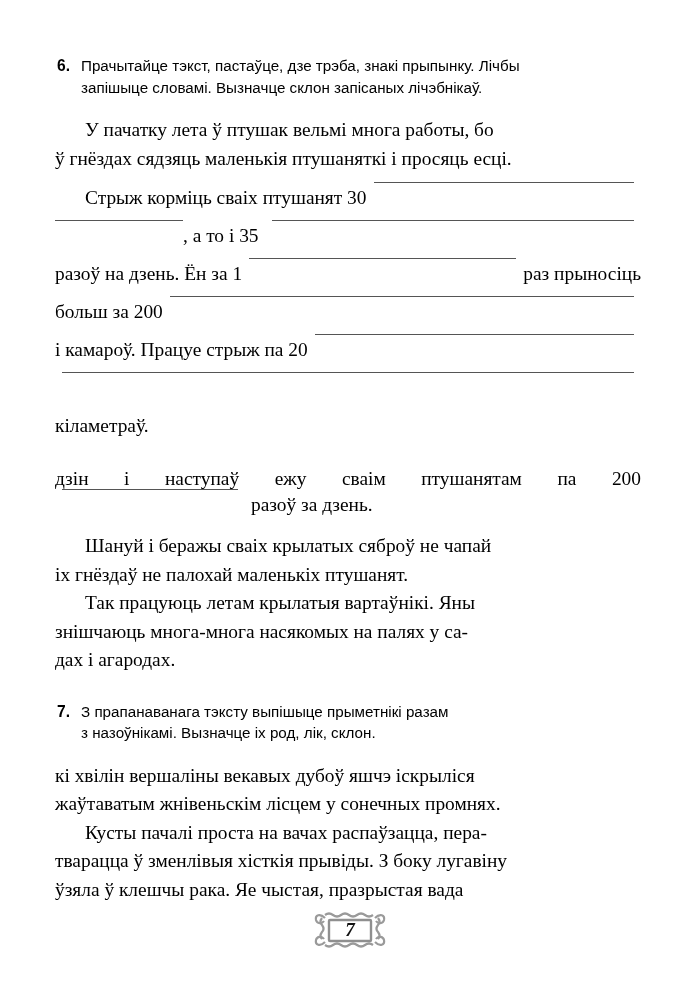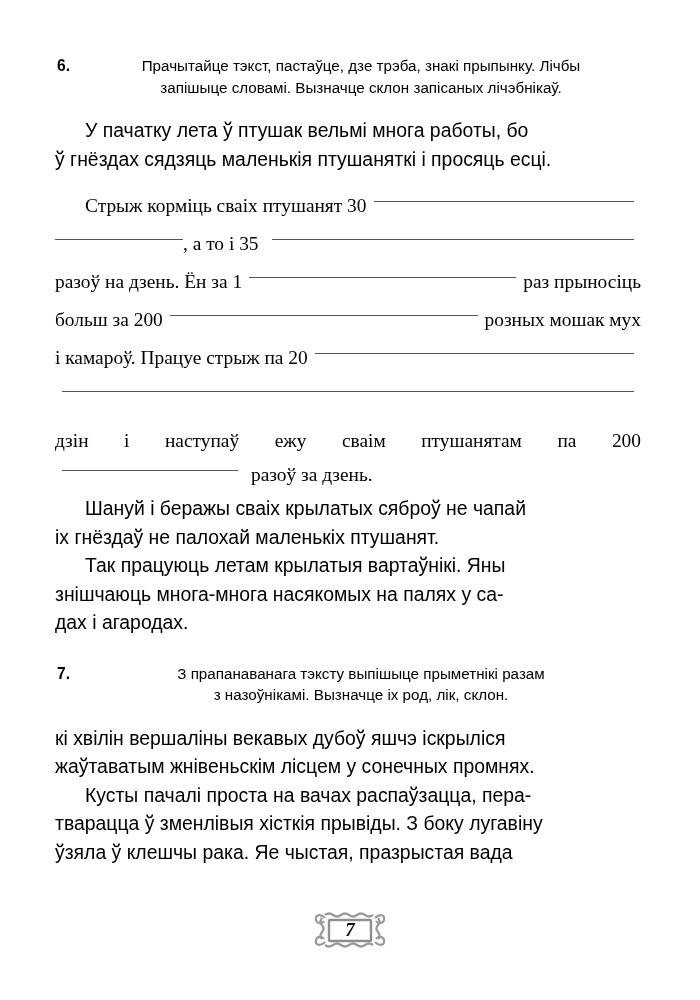--- a/index.html
+++ b/index.html
@@ -40,46 +40,46 @@
   .ex-num {
     font-weight: bold;
     font-size: 15.6px;
     width: 26px;
     flex: 0 0 26px;
     padding-left: 2px;
     box-sizing: border-box;
   }
   .ex-text {
     flex: 1 1 auto;
-    text-align: center;
+    text-align: left;
   }
 
   
   .para {
-    font-family: Liberation Sans, sans-serif;
+    font-family: Liberation Serif, serif;
     font-size: 19.4px;
     line-height: 31px;
     text-align: justify;
     text-align-last: left;
     margin: 0;
   }
   .tight {
     line-height: 28.5px;
   }
 
   
   .gap-14 { height: 14px; }
   .gap-10 { height: 10px; }
   .gap-18 { height: 18px; }
   .gap-26 { height: 26px; }
 
   
   .fillrow {
     display: flex;
-    align-items: center;
+    align-items: flex-start;
     font-family: "Liberation Serif", serif;
     font-size: 19.4px;
     height: 38px;
     white-space: nowrap;
   }
   .fillrow .seg {
     flex: 0 0 auto;
   }
   .fillrow .seg.ind {
     padding-left: 30px;
@@ -186,32 +186,34 @@
 
       <div class="fillrow">
         <span class="seg">разоў на дзень. Ён за 1</span>
         <span class="blank"></span>
         <span class="seg">раз прыносіць</span>
       </div>
 
       <div class="fillrow">
         <span class="seg">больш за 200</span>
         <span class="blank"></span>
-        <span class="seg">розных мошак мух</span>
       </div>
 
       <div class="fillrow">
         <span class="seg">і камароў. Працуе стрыж па 20</span>
         <span class="blank"></span>
       </div>
 
       <div class="fillrow">
         <span class="blank"></span>
       </div>
 
+      <div class="fillrow">
+        <span class="seg">кіламетраў.</span>
+      </div>
 
       <div class="gap-10"></div>
 
 
       <div class="spread">
         <span>дзін</span>
         <span>і</span>
         <span>наступаў</span>
         <span>ежу</span>
         <span>сваім</span>

